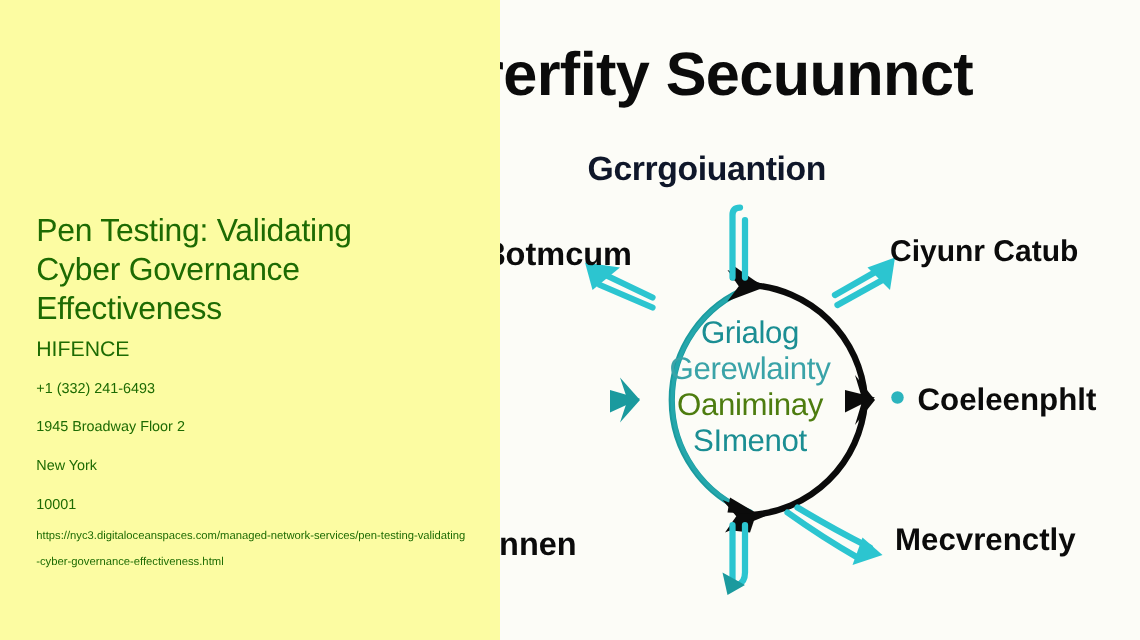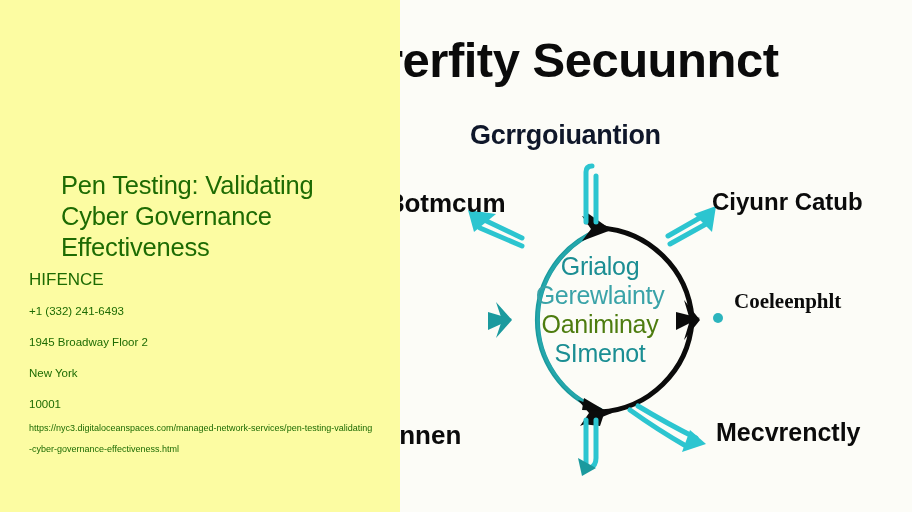--- a/index.html
+++ b/index.html
@@ -36,21 +36,20 @@
   }
   .article-title {
     font-family: "Liberation Sans", sans-serif;
     font-size: 25.5px;
     line-height: 31px;
     font-weight: 400;
     color: #1d6b03;
     letter-spacing: -0.2px;
     margin-bottom: 6px;
     white-space: pre-line;
-    margin-left: 32px;
   }
   .brand-name {
     font-family: "Liberation Sans", sans-serif;
     font-size: 17px;
     line-height: 21px;
     font-weight: 400;
     color: #1d6b03;
     margin-top: 3px;
     margin-bottom: 5px;
   }
@@ -113,21 +112,21 @@
   .node-label {
     position: absolute;
     font-family: "Liberation Sans", sans-serif;
     font-weight: 700;
     color: #0b0b0b;
     white-space: nowrap;
     line-height: 1;
   }
   .lbl-left-top    { left: -10px;  top: 190px; font-size: 26px; }
   .lbl-right-top   { left: 312px;  top: 190px; font-size: 24px; }
-  .lbl-right-mid   { left: 334px;  top: 291px; font-size: 21px; font-family: Liberation Serif, serif; }
+  .lbl-right-mid   { left: 334px;  top: 308px; font-size: 25px; }
   .lbl-right-bot   { left: 316px;  top: 420px; font-size: 25px; }
   .lbl-left-bot    { left: -8px;   top: 422px; font-size: 26px; }
 
   .center-text {
     position: absolute;
     left: 92px;
     top: 252px;
     width: 216px;
     text-align: center;
     font-family: "Liberation Sans", sans-serif;

